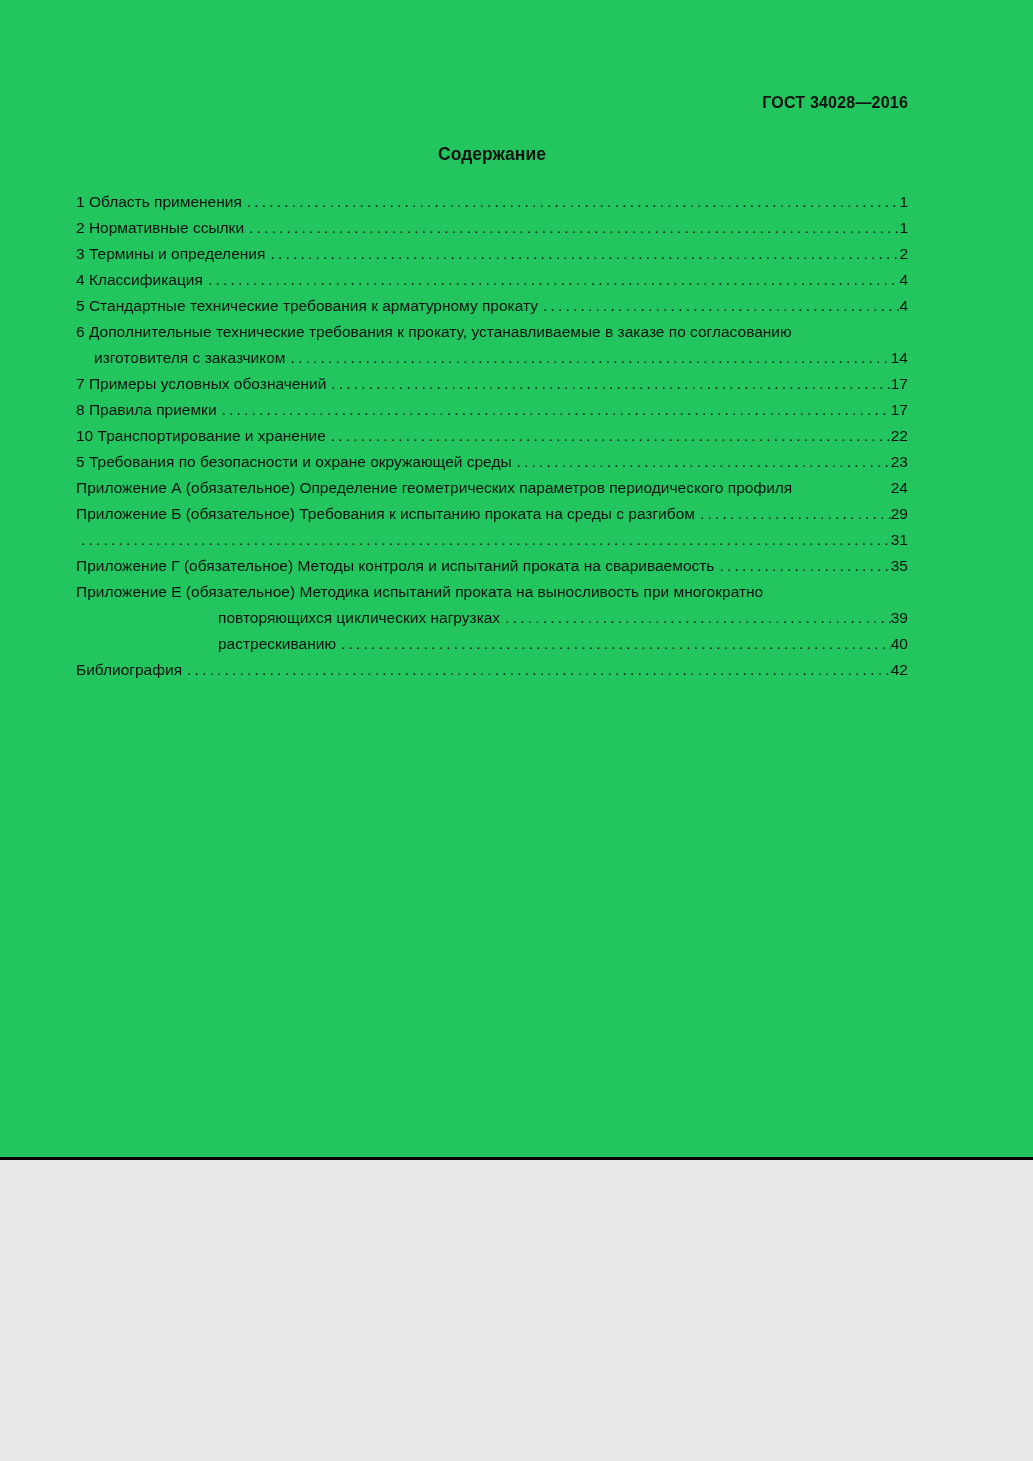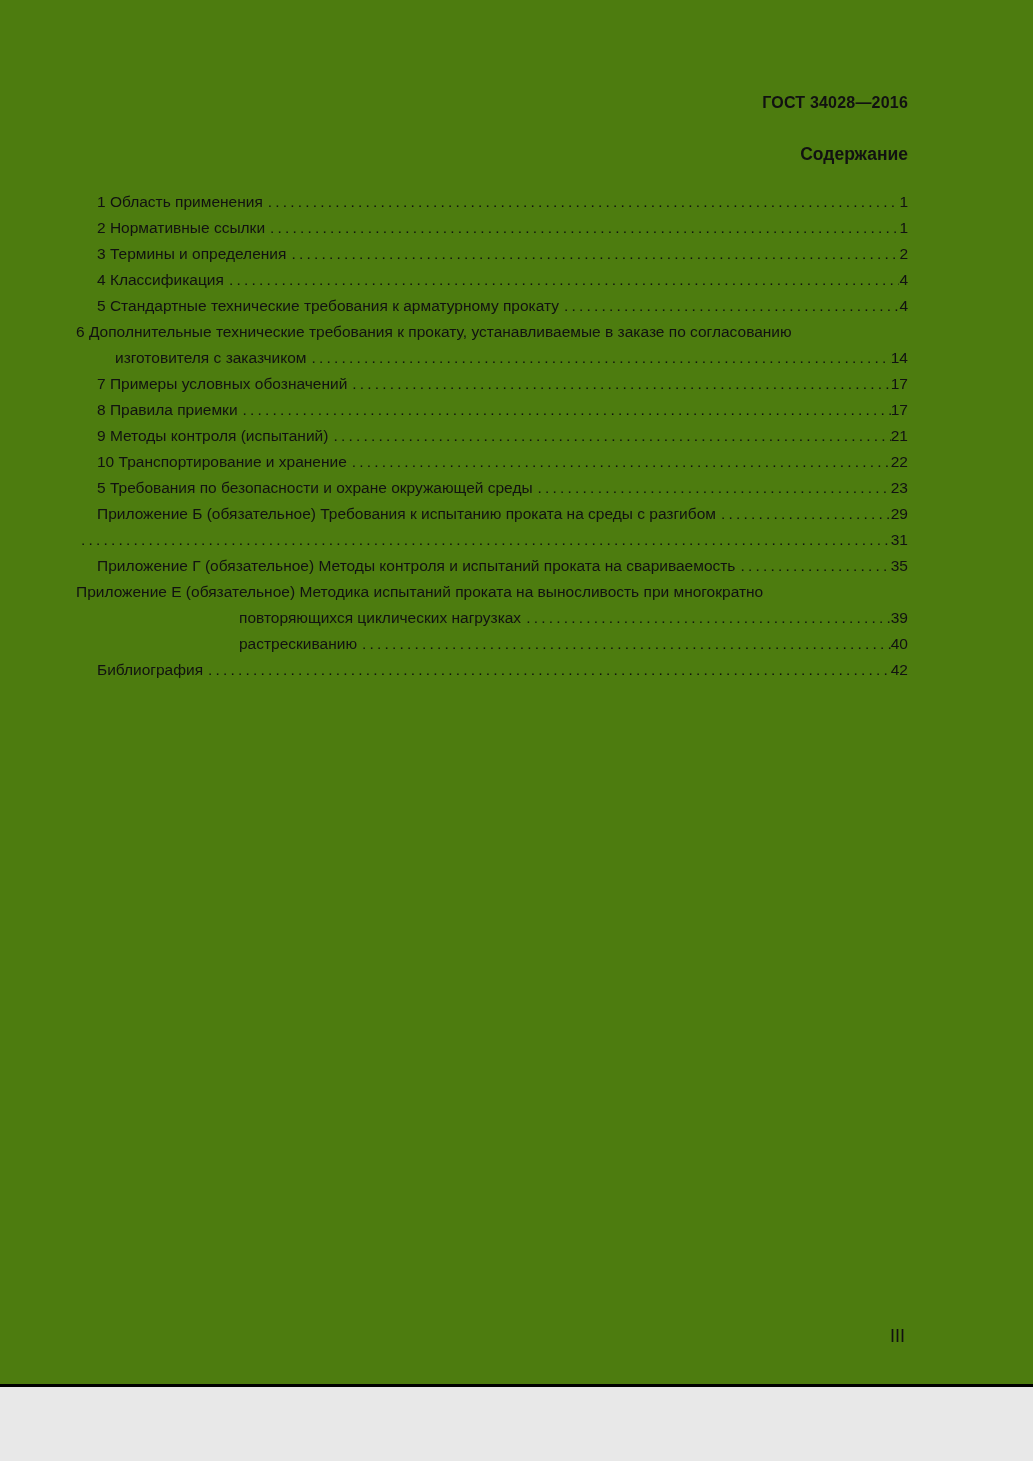--- a/index.html
+++ b/index.html
@@ -5,55 +5,54 @@
   * { margin: 0; padding: 0; box-sizing: border-box; }
   html, body { background: #e8e8e8; }
   body {
     width: 1033px;
     font-family: "Liberation Sans", sans-serif;
     color: #111;
   }
   .page {
     position: relative;
     width: 1033px;
-    height: 1387px;
-    background: #4d7c0f;
+    height: 1160px;
+    background: #22c55e;
     overflow: hidden;
   }
   .doc-header {
     position: absolute;
     top: 94px;
     right: 125px;
     font-size: 16px;
     font-weight: bold;
     letter-spacing: 0.2px;
   }
   .content {
     position: absolute;
     top: 144px;
     left: 76px;
     width: 832px;
   }
   .doc-title {
-    text-align: right;
+    text-align: center;
     font-size: 17.5px;
     font-weight: bold;
     margin-bottom: 24px;
   }
   .toc { font-size: 15.5px; }
   .toc-row {
     display: flex;
     align-items: baseline;
     line-height: 26px;
     overflow: hidden;
   }
   .toc-label {
     flex: 0 1 auto;
     white-space: nowrap;
-    margin-left: 21px;
   }
   .toc-leader {
     flex: 1 1 auto;
     overflow: hidden;
     white-space: nowrap;
     min-width: 4px;
     padding: 0 4px 0 5px;
   }
   .toc-leader::after {
     content: "..................................................................................................................................................................";
@@ -137,38 +136,38 @@
         <span class="toc-leader"></span>
         <span class="toc-page">17</span>
       </div>
 
       <div class="toc-row">
         <span class="toc-label">8 Правила приемки</span>
         <span class="toc-leader"></span>
         <span class="toc-page">17</span>
       </div>
 
-      <div class="toc-row">
-        <span class="toc-label">9 Методы контроля (испытаний)</span>
-        <span class="toc-leader"></span>
-        <span class="toc-page">21</span>
-      </div>
 
       <div class="toc-row">
         <span class="toc-label">10 Транспортирование и хранение</span>
         <span class="toc-leader"></span>
         <span class="toc-page">22</span>
       </div>
 
       <div class="toc-row">
         <span class="toc-label">5 Требования по безопасности и охране окружающей среды</span>
         <span class="toc-leader"></span>
         <span class="toc-page">23</span>
       </div>
 
+      <div class="toc-row">
+        <span class="toc-label">Приложение А (обязательное) Определение геометрических параметров периодического профиля</span>
+        <span class="toc-leader no-dots"></span>
+        <span class="toc-page">24</span>
+      </div>
 
       <div class="toc-row">
         <span class="toc-label">Приложение Б (обязательное) Требования к испытанию проката на среды с разгибом</span>
         <span class="toc-leader"></span>
         <span class="toc-page">29</span>
       </div>
 
       <div class="toc-row">
         <span class="toc-leader"></span>
         <span class="toc-page">31</span>

